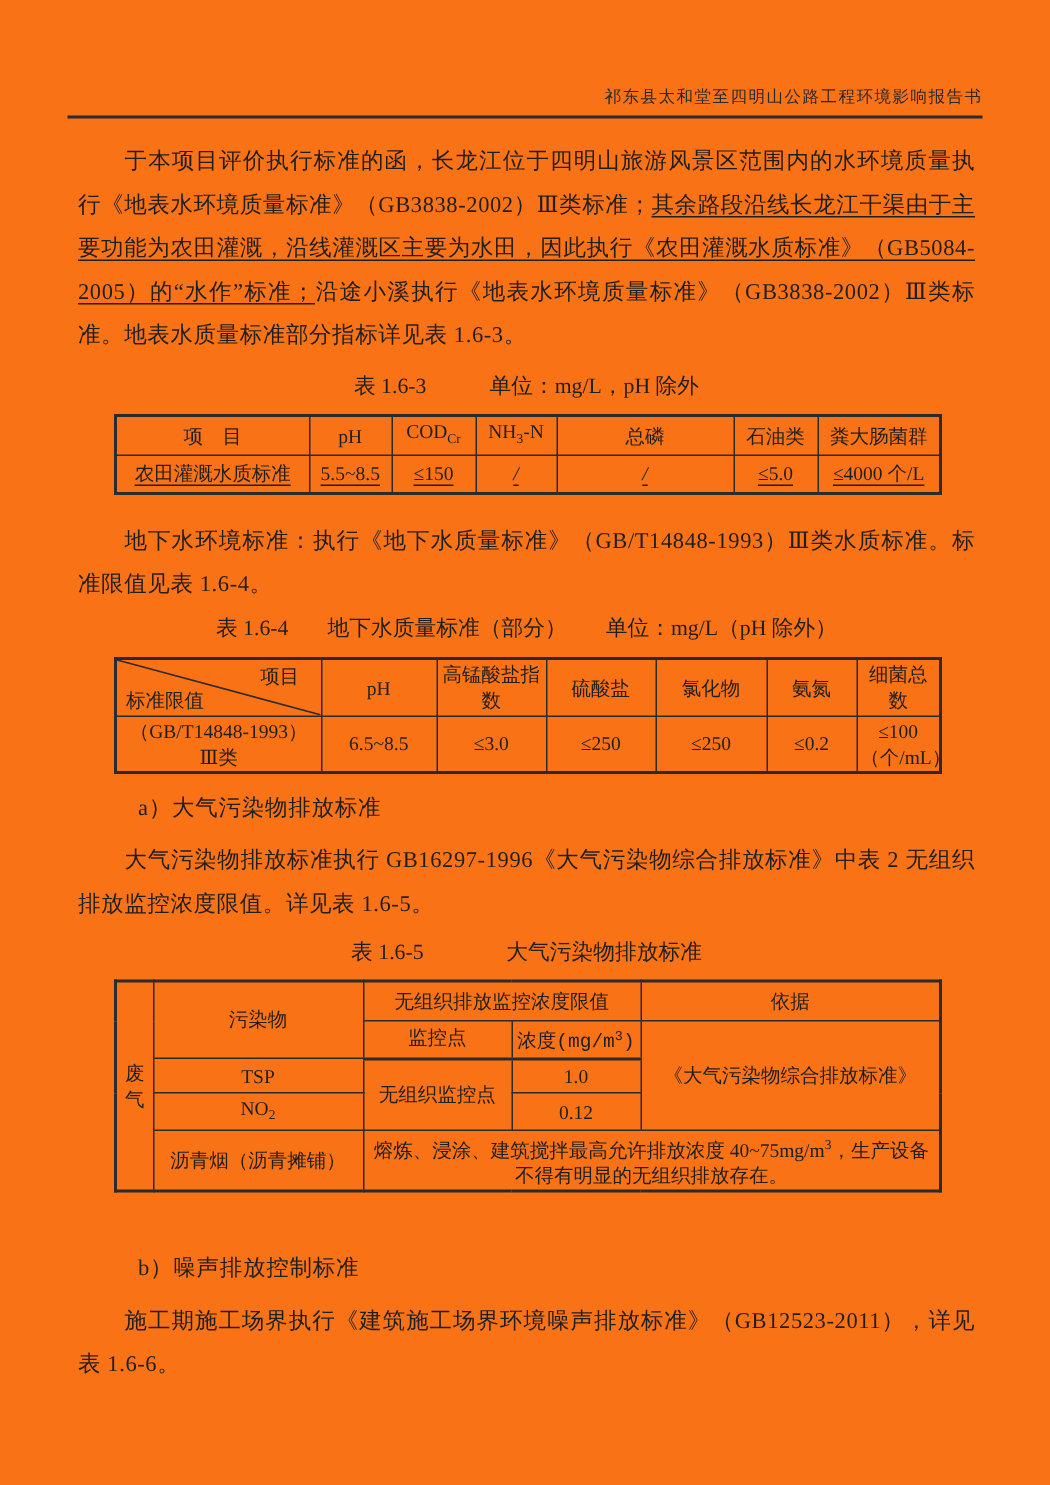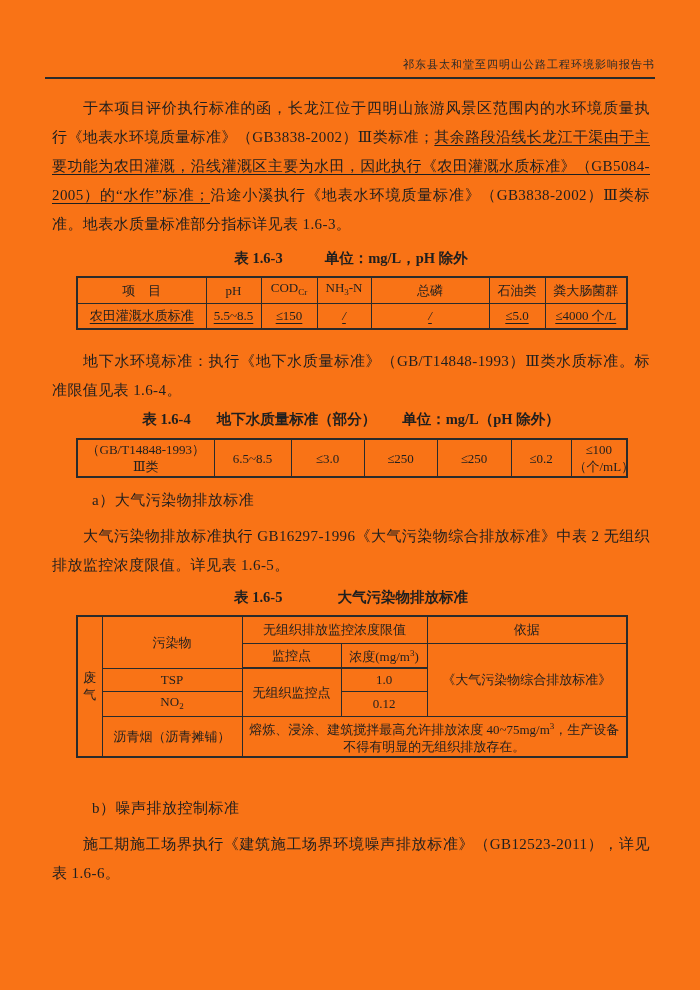--- a/index.html
+++ b/index.html
@@ -21,21 +21,21 @@
     text-indent:31px;letter-spacing:0.4px;
   }
   .p1{margin-top:15px;}
   .p2{margin-top:17px;}
   .p3{margin-top:12px;}
   .p4{margin-top:12px;}
   u{text-decoration:underline;text-underline-offset:3px;}
   
   .tbl-caption{
     display:flex;justify-content:center;align-items:baseline;
-    font-weight:bold;font-size:14.5px;line-height:20px;white-space:nowrap;
+    font-weight:normal;font-size:14.5px;line-height:20px;white-space:nowrap;
   }
   .cap163{margin-top:9px;gap:42px;}
   .cap164{margin-top:4px;gap:26px;}
   .cap165{margin-top:7px;gap:55px;}
   
   table.tbl{
     border-collapse:collapse;table-layout:fixed;width:550px;
     margin-left:24px;font-size:13px;text-align:center;
     border:2px solid #2b2b2b;
   }
@@ -43,21 +43,21 @@
     border:1px solid #2b2b2b;padding:1px 2px;vertical-align:middle;
     overflow:hidden;line-height:17px;
   }
   .t163{margin-top:8px;}
   .t163 tr{height:26px;}
   .t164{margin-top:9px;}
   .t164 .hrow164{height:38px;}
   .t164 .drow164{height:34px;}
   .t165{margin-top:8px;}
   .t165 .r1{height:27px;}
-  .t165 .r2{height:25px;}
+  .t165 .r2{height:25px;font-family:Liberation Mono, monospace;}
   .t165 .r3{height:23px;}
   .t165 .r4{height:23px;}
   .t165 .r5{height:38px;}
   .u-row td{text-decoration:underline;text-underline-offset:3px;}
   .sub{font-size:9px;vertical-align:-3px;}
   .sup{font-size:9px;vertical-align:5px;}
   .slash{font-style:italic;}
   
   .diag-cell{position:relative;padding:0;}
   .diag-cell svg{position:absolute;left:0;top:0;width:100%;height:100%;}
@@ -134,20 +134,35 @@
       <colgroup>
         <col style="width:137px">
           <col style="width:77px">
           <col style="width:73px">
         <col style="width:73px">
           <col style="width:74px">
           <col style="width:60px">
           <col style="width:56px">
       </colgroup>
       <tbody>
+          <tr class="hrow164">
+        <td class="diag-cell">
+          <svg viewBox="0 0 100 100" preserveAspectRatio="none">
+                <line x1="0" y1="0" x2="100" y2="100" stroke="#2b2b2b" stroke-width="1.1" vector-effect="non-scaling-stroke"></line>
+              </svg>
+          <span class="diag-top">项目</span>
+          <span class="diag-bottom">标准限值</span>
+        </td>
+        <td>pH</td>
+        <td>高锰酸盐指数</td>
+        <td>硫酸盐</td>
+        <td>氯化物</td>
+        <td>氨氮</td>
+        <td>细菌总数</td>
+      </tr>
       <tr class="drow164">
         <td>
               <span style="display:block">（GB/T14848-1993）</span>
               <span style="display:block">Ⅲ类</span>
             </td>
         <td>6.5~8.5</td>
         <td>≤3.0</td>
         <td>≤250</td>
         <td>≤250</td>
         <td>≤0.2</td>

